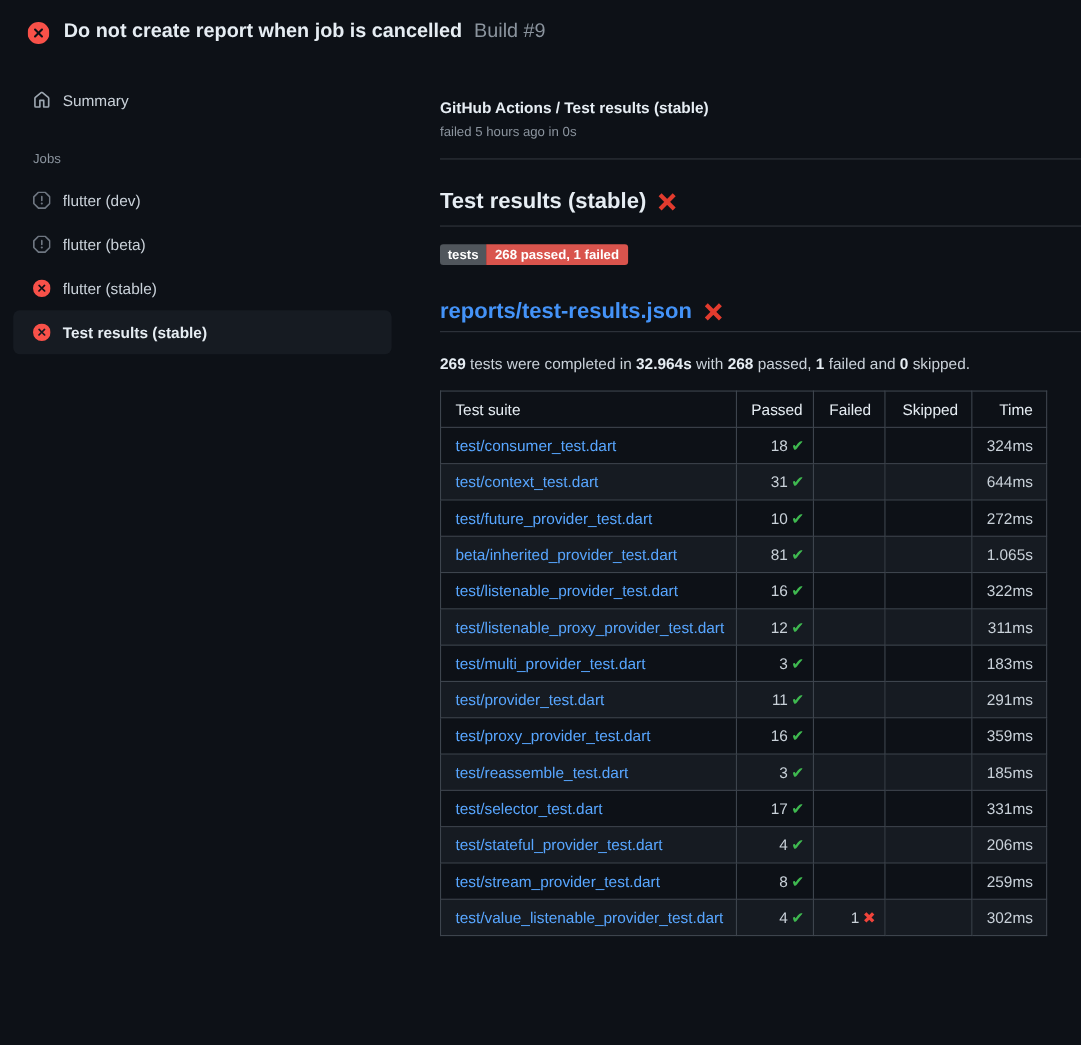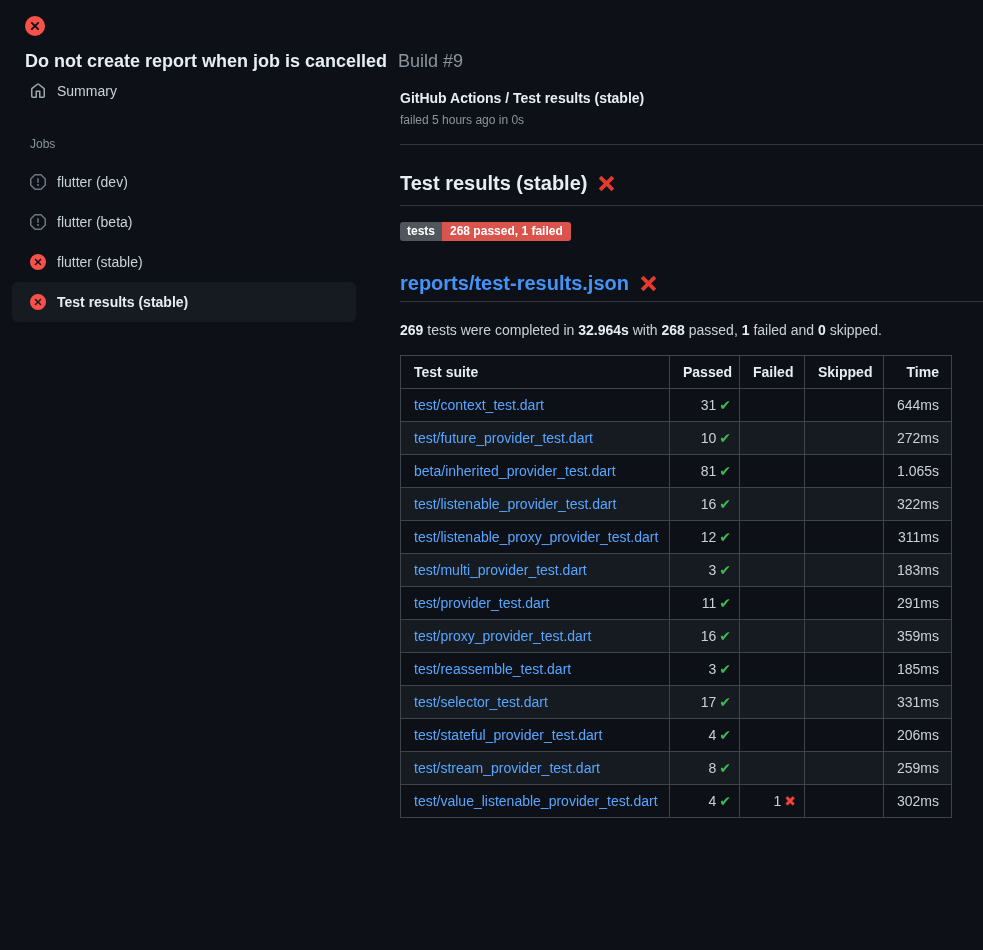--- a/index.html
+++ b/index.html
@@ -10,21 +10,21 @@
   }
   *{box-sizing:border-box;}
   html,body{margin:0;padding:0;}
   body{
     width:983px;height:950px;overflow:hidden;
     background:var(--bg);color:var(--fg);
     font-family:"Liberation Sans","DejaVu Sans",sans-serif;
     font-size:14px;
   }
   
-  .app-header{display:flex;align-items:flex-start;gap:13px;padding:16px 0 14px 25px;height:54px;flex-direction:column;}
+  .app-header{display:flex;align-items:flex-end;gap:13px;padding:16px 0 14px 25px;height:54px;}
   .app-title{font-size:18px;font-weight:700;color:var(--fg-bright);line-height:24px;}
   .app-build{font-size:18px;font-weight:400;color:var(--fg-muted);margin-left:7px;}
   .icon{display:inline-flex;flex:none;align-items:center;justify-content:center;}
   
   .layout{display:flex;align-items:flex-start;}
   .sidebar{width:368px;flex:none;padding:18px 12px 0;}
   .nav-item{display:flex;align-items:center;gap:11px;height:38px;padding:0 18px;border-radius:6px;
     font-size:14px;color:var(--fg);cursor:pointer;}
   .nav-item.job{height:40px;}
   .nav-item.selected{background:var(--bg-subtle);color:var(--fg-bright);font-weight:600;}
@@ -40,21 +40,21 @@
   .badge-label{background:var(--badge-label);padding:2px 7px 3px;border-radius:3px 0 0 3px;}
   .badge-value{background:var(--badge-value);padding:2px 8px 3px;border-radius:0 3px 3px 0;}
   .report-title{display:flex;gap:10px;margin:30px 0 0;padding-bottom:6px;
     border-bottom:1px solid var(--border);font-size:20px;font-weight:700;line-height:24px;}
   .report-title a{color:var(--link-strong);text-decoration:none;}
   .summary-line{margin:20px 0 0;font-size:14px;line-height:17px;color:var(--fg);}
   .summary-line .b{font-weight:700;color:var(--fg-bright);}
   
   table.results{border-collapse:collapse;margin-top:16px;width:551px;font-size:14px;table-layout:fixed;}
   .results th,.results td{border:1px solid var(--table-border);height:33px;padding:0 13px;overflow:hidden;white-space:nowrap;}
-  .results th{font-weight:700;color:var(--fg-bright);text-align:right;padding-right:12px;}
+  .results th{font-weight:400;color:var(--fg-bright);text-align:right;padding-right:12px;}
   .results th.col-suite{text-align:left;padding-left:13px;}
   .results thead tr{background:var(--bg);}
   .results tbody tr:nth-child(odd){background:var(--bg);}
   .results tbody tr:nth-child(even){background:var(--bg-subtle);}
   td.suite a{color:var(--link);text-decoration:none;}
   td.passed,td.failed,td.skipped{text-align:right;padding-right:8px;}
   td.time{text-align:right;padding-right:12px;color:var(--fg);}
   .mark{margin-left:3px;font-size:14px;}
   .mark.check{color:var(--green);}
   .mark.cross{color:#f0443b;}
@@ -186,20 +186,27 @@
         <tr>
           <th class="col-suite">Test suite</th>
           <th>Passed</th>
           <th>Failed</th>
           <th>Skipped</th>
           <th>Time</th>
         </tr>
       </thead>
       <tbody>
           <tr>
+    <td class="suite"><a href="#">test/consumer_test.dart</a></td>
+    <td class="passed"><span>18</span><span class="mark check">✔</span></td>
+    <td class="failed"></td>
+    <td class="skipped"></td>
+    <td class="time">324ms</td>
+  </tr>
+          <tr>
     <td class="suite"><a href="#">test/context_test.dart</a></td>
     <td class="passed"><span>31</span><span class="mark check">✔</span></td>
     <td class="failed"></td>
     <td class="skipped"></td>
     <td class="time">644ms</td>
   </tr>
           <tr>
     <td class="suite"><a href="#">test/future_provider_test.dart</a></td>
     <td class="passed"><span>10</span><span class="mark check">✔</span></td>
     <td class="failed"></td>

